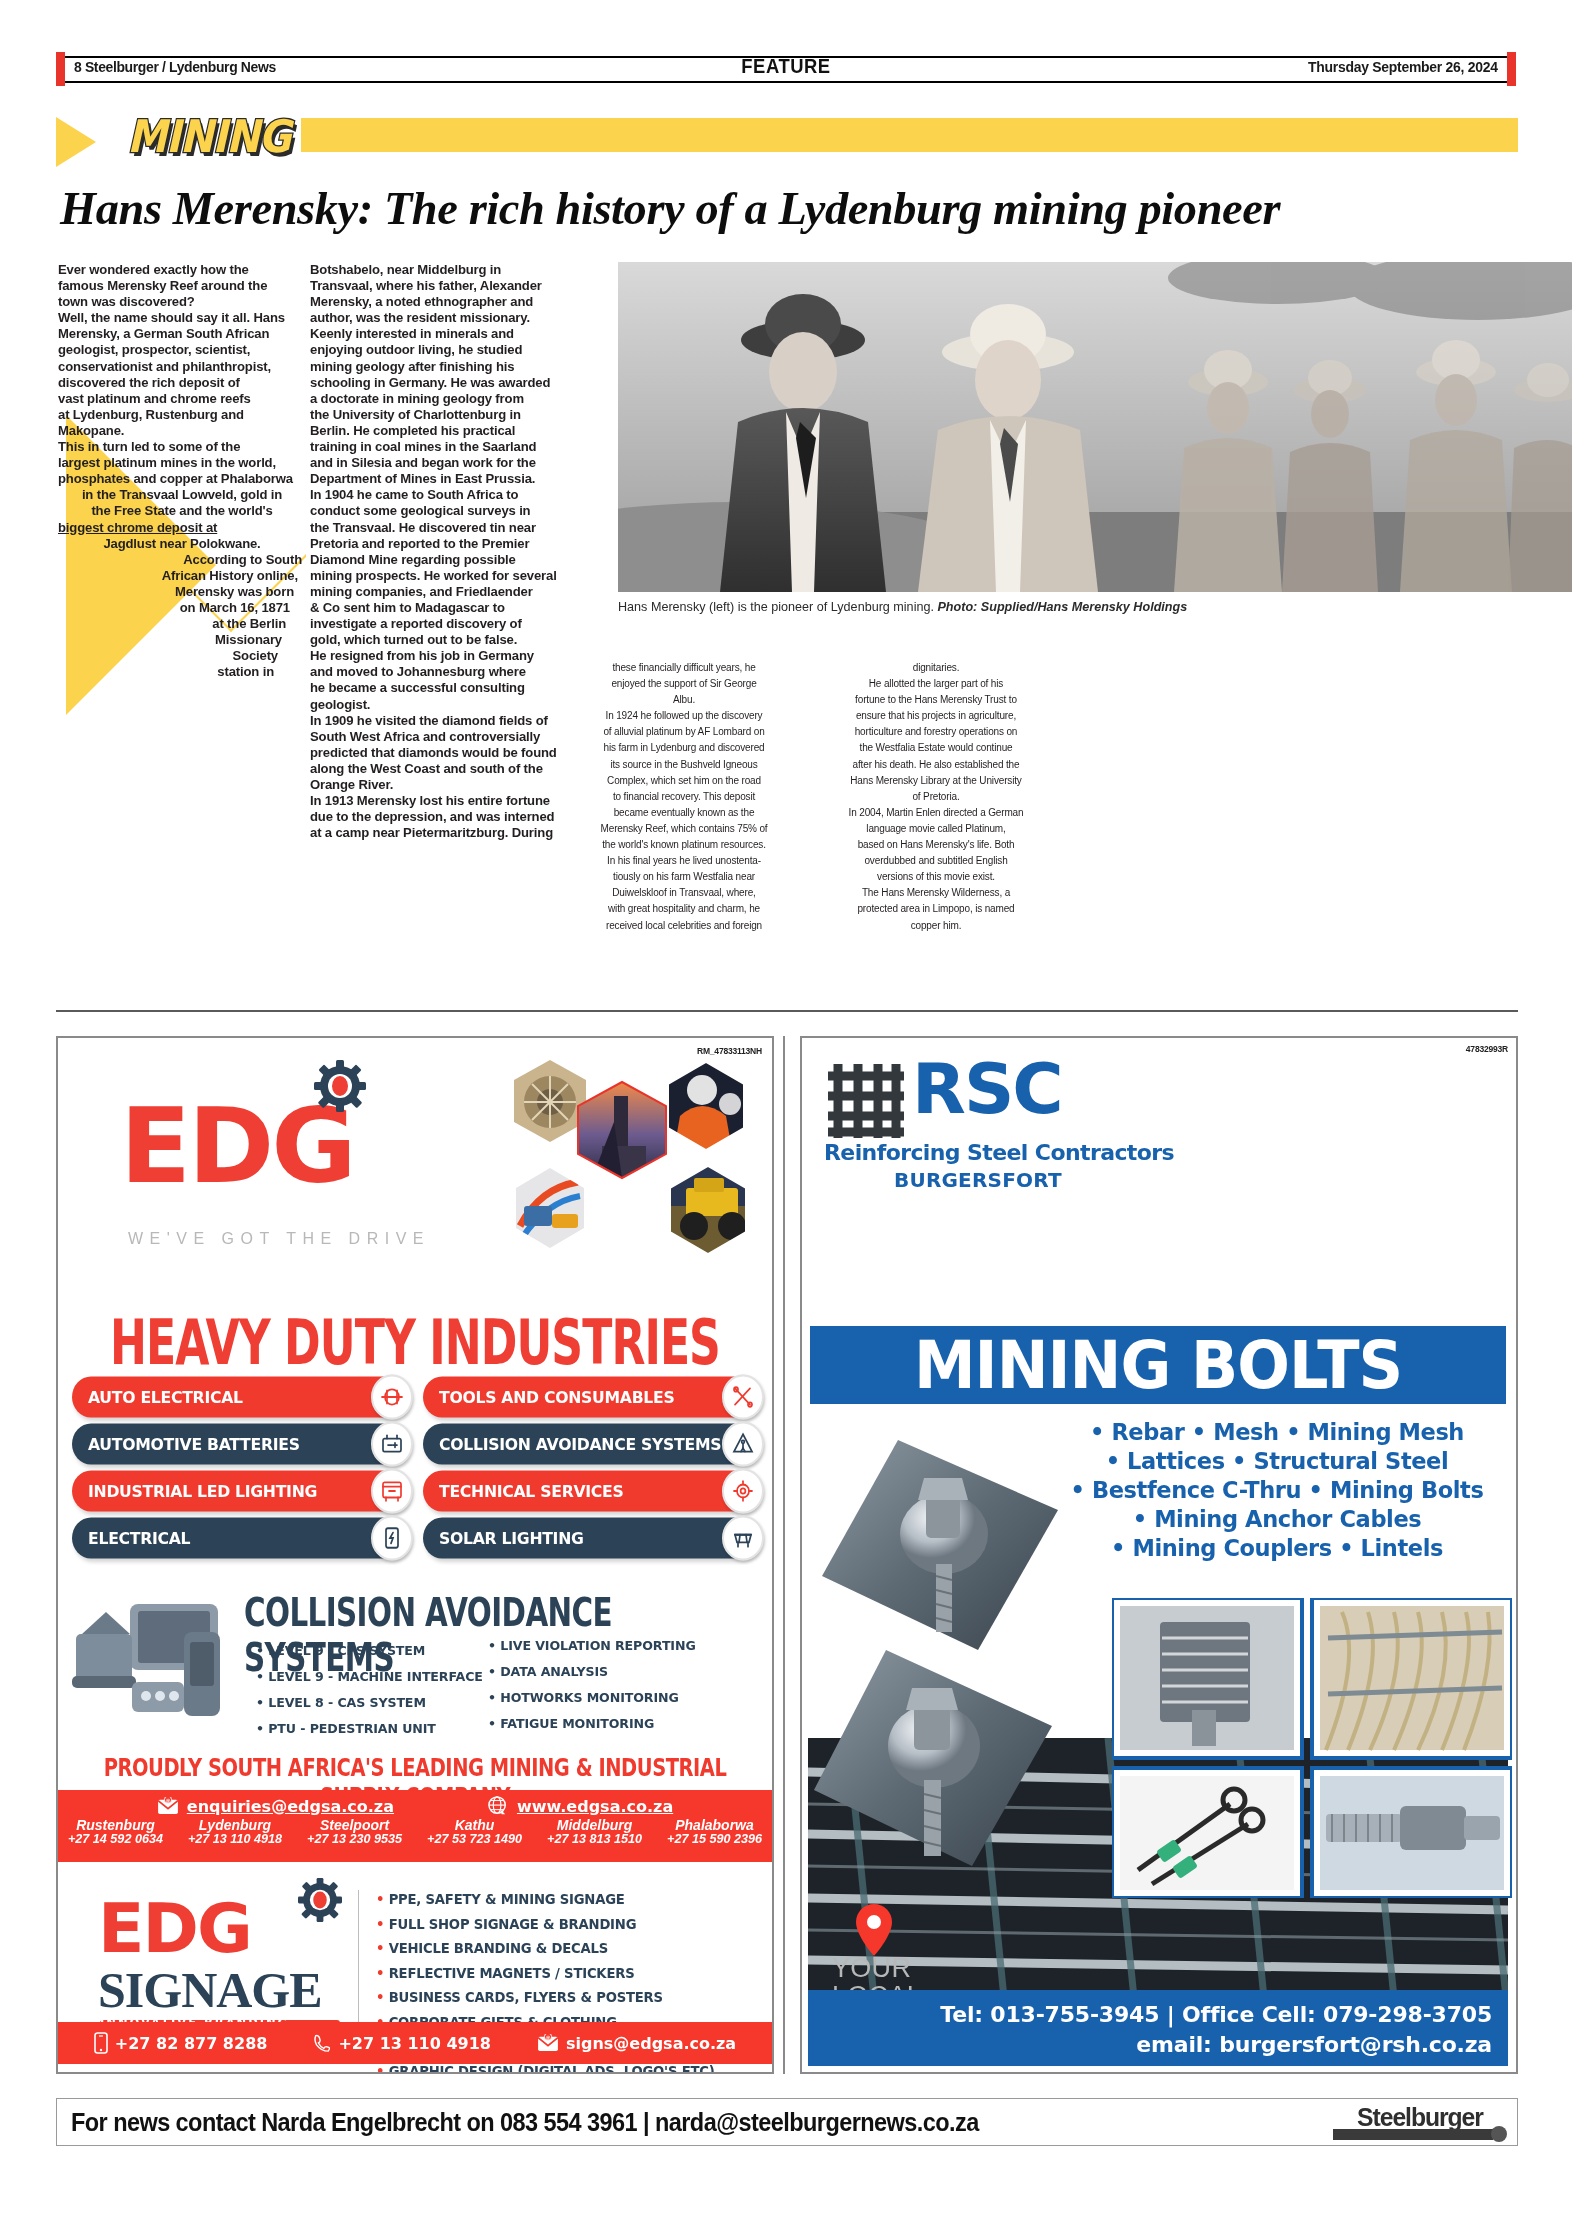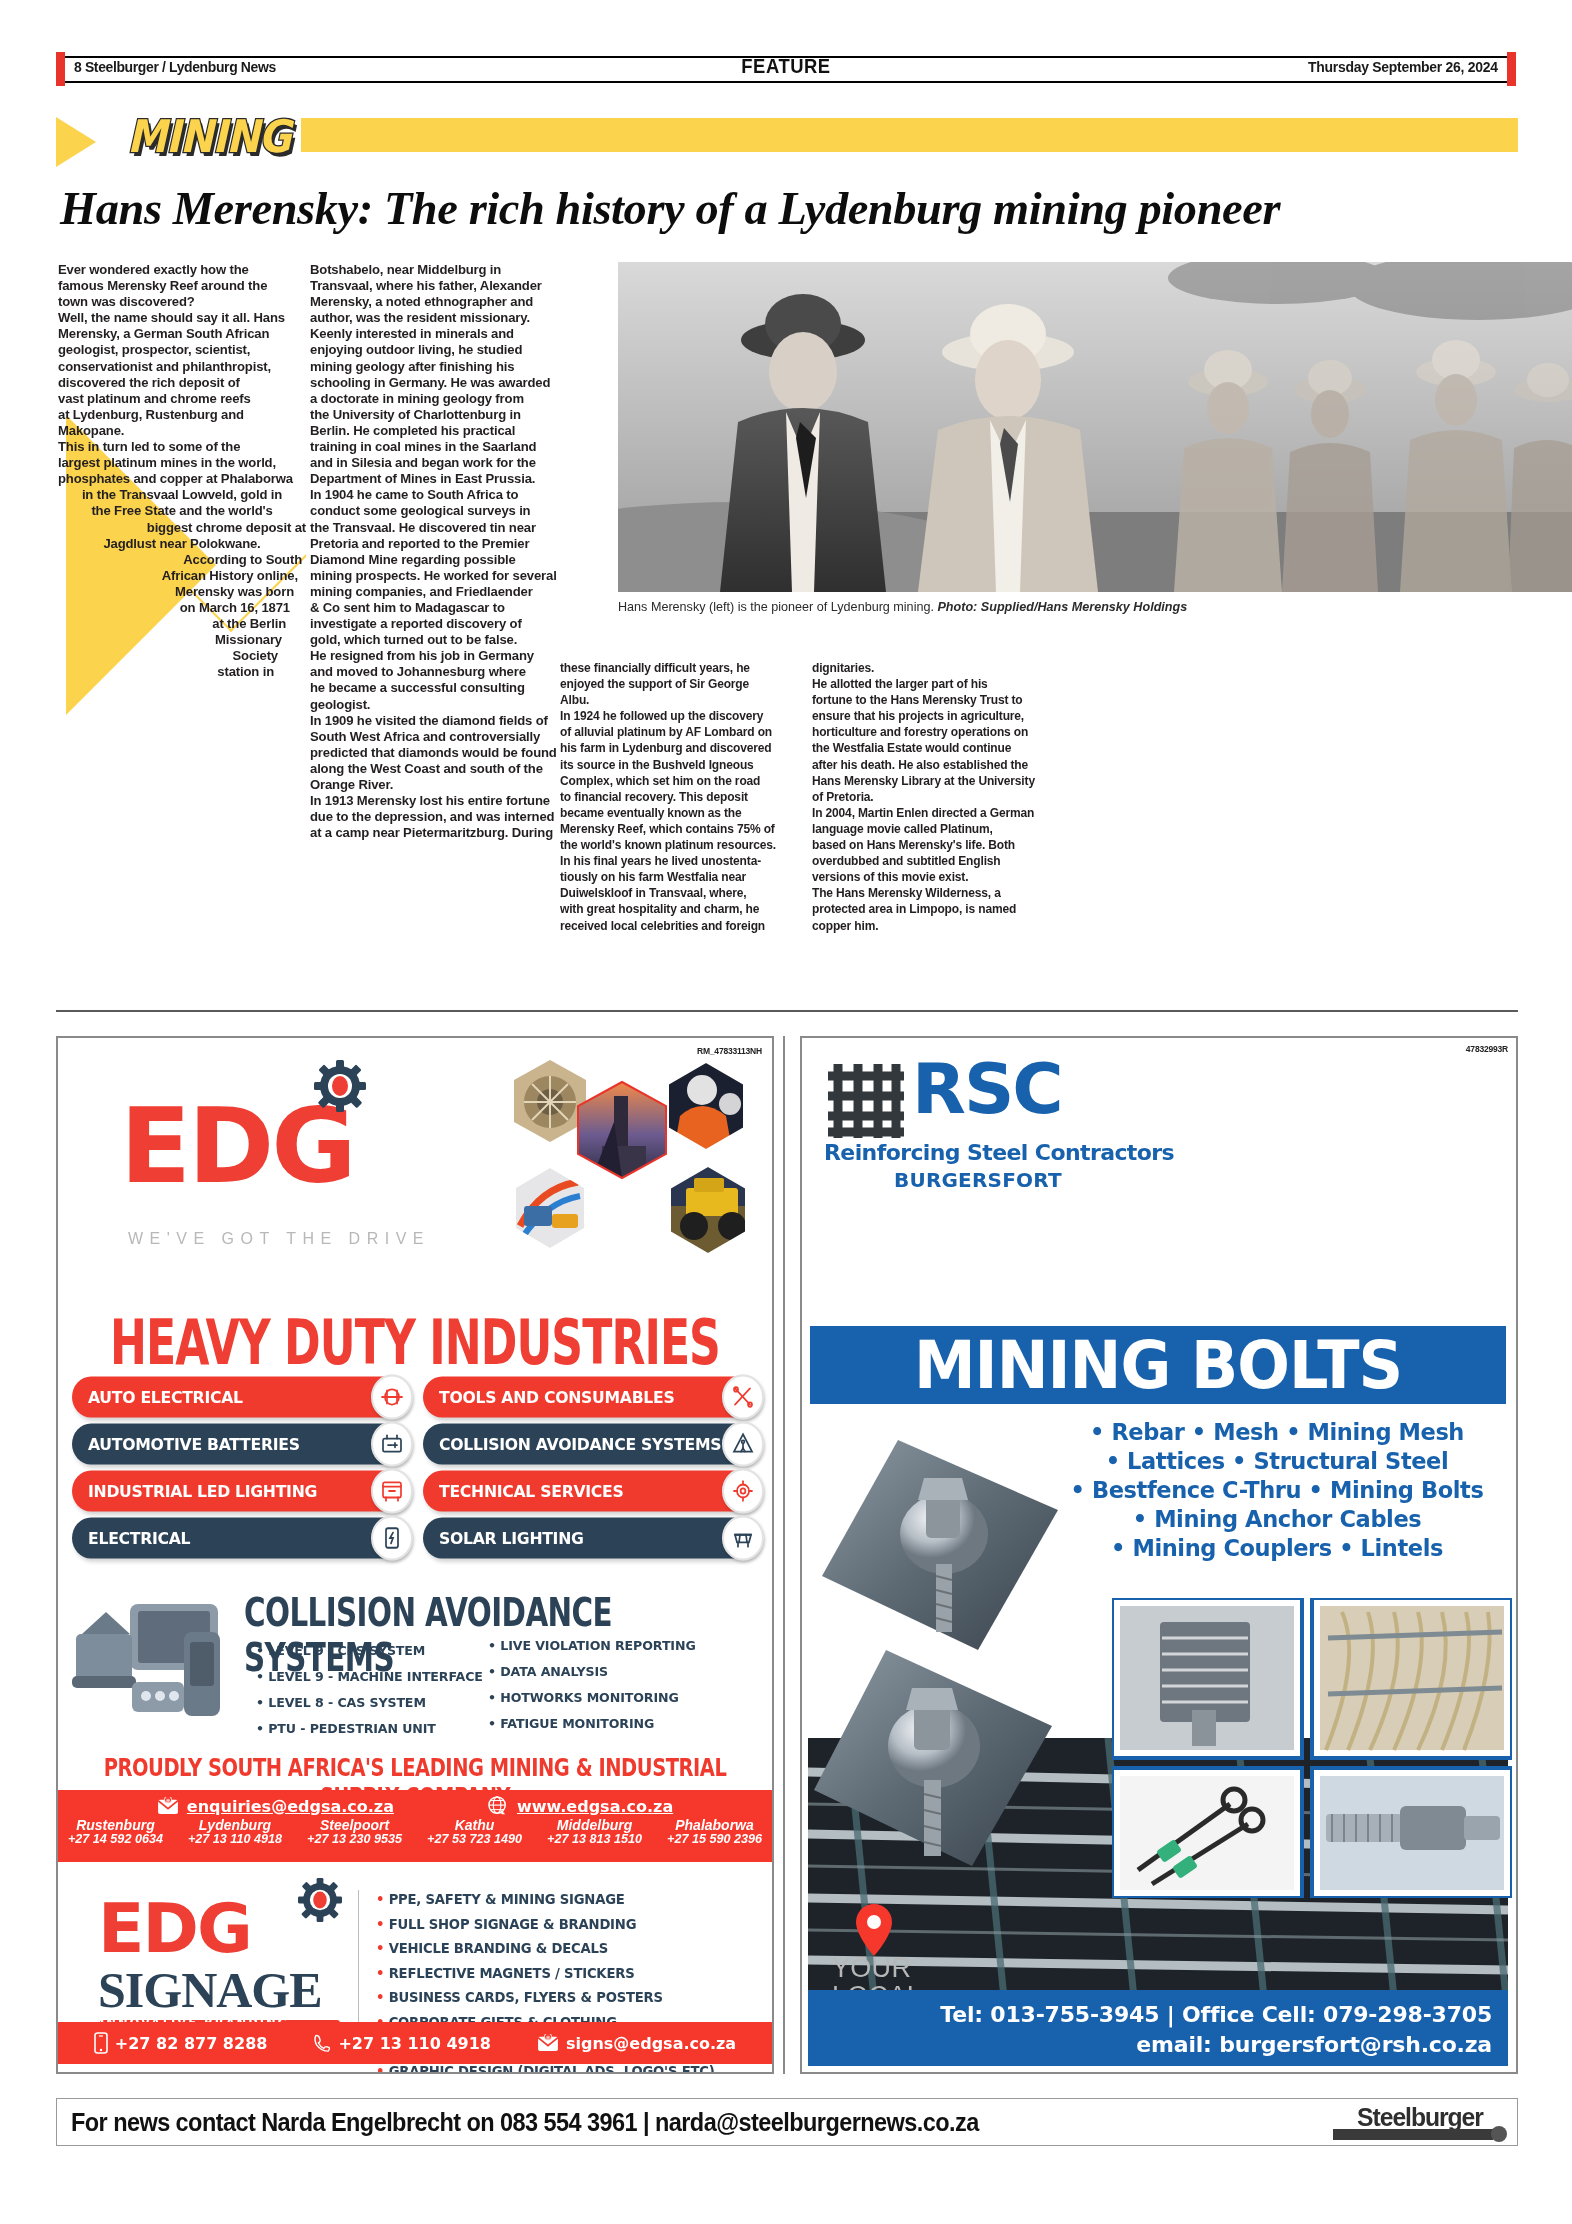--- a/index.html
+++ b/index.html
@@ -121,22 +121,22 @@
   .caption {
     position: absolute; left: 560px; top: 338px; width: 960px;
     font-size: 12.6px; line-height: 15.4px; color: #2b2b2b;
     font-family: "Liberation Sans", sans-serif;
   }
   .caption i { font-weight: 700; font-style: italic; }
 
   
   .lowcol {
     position: absolute; top: 398px; width: 248px;
-    font-size: 12px; line-height: 16.1px; font-weight: 700;
-    color: #231f20; letter-spacing: -.15px;
+    font-size: 10px; line-height: 16.1px; font-weight: 400;
+    color: #231f20; letter-spacing: -.15px; text-align: center;
   }
   .lowcol.c3 { left: 502px; }
   .lowcol.c4 { left: 754px; }
 
   .rule-article {
     position: absolute; left: 56px; top: 1010px; width: 1462px; height: 2px; background: #5a5a5a;
   }
 
   
   .ads { position: absolute; left: 56px; top: 1018px; width: 1462px; height: 1060px; }
@@ -405,21 +405,21 @@
         <div class="ln">conservationist and philanthropist,</div>
         <div class="ln">discovered the rich deposit of</div>
         <div class="ln">vast platinum and chrome reefs</div>
         <div class="ln">at Lydenburg, Rustenburg and</div>
         <div class="ln">Makopane.</div>
         <div class="ln">This in turn led to some of the</div>
         <div class="ln">largest platinum mines in the world,</div>
         <div class="ln">phosphates and copper at Phalaborwa</div>
         <div class="ln" style="text-align: center;">in the Transvaal Lowveld, gold in</div>
         <div class="ln" style="text-align: center;">the Free State and the world's</div>
-        <div class="ln" style="text-align: right;">biggest chrome deposit at</div>
+        <div class="ln" style="text-align: left; text-decoration: underline;">biggest chrome deposit at</div>
         <div class="ln" style="text-align: center;">Jagdlust near Polokwane.</div>
         <div class="ln" style="text-align: right; padding-right: 4px;">According to South</div>
         <div class="ln" style="text-align: right; padding-right: 8px;">African History online,</div>
         <div class="ln" style="text-align: right; padding-right: 12px;">Merensky was born</div>
         <div class="ln" style="text-align: right; padding-right: 16px;">on March 16, 1871</div>
         <div class="ln" style="text-align: right; padding-right: 20px;">at the Berlin</div>
         <div class="ln" style="text-align: right; padding-right: 24px;">Missionary</div>
         <div class="ln" style="text-align: right; padding-right: 28px;">Society</div>
         <div class="ln" style="text-align: right; padding-right: 32px;">station in</div>
       </div>

